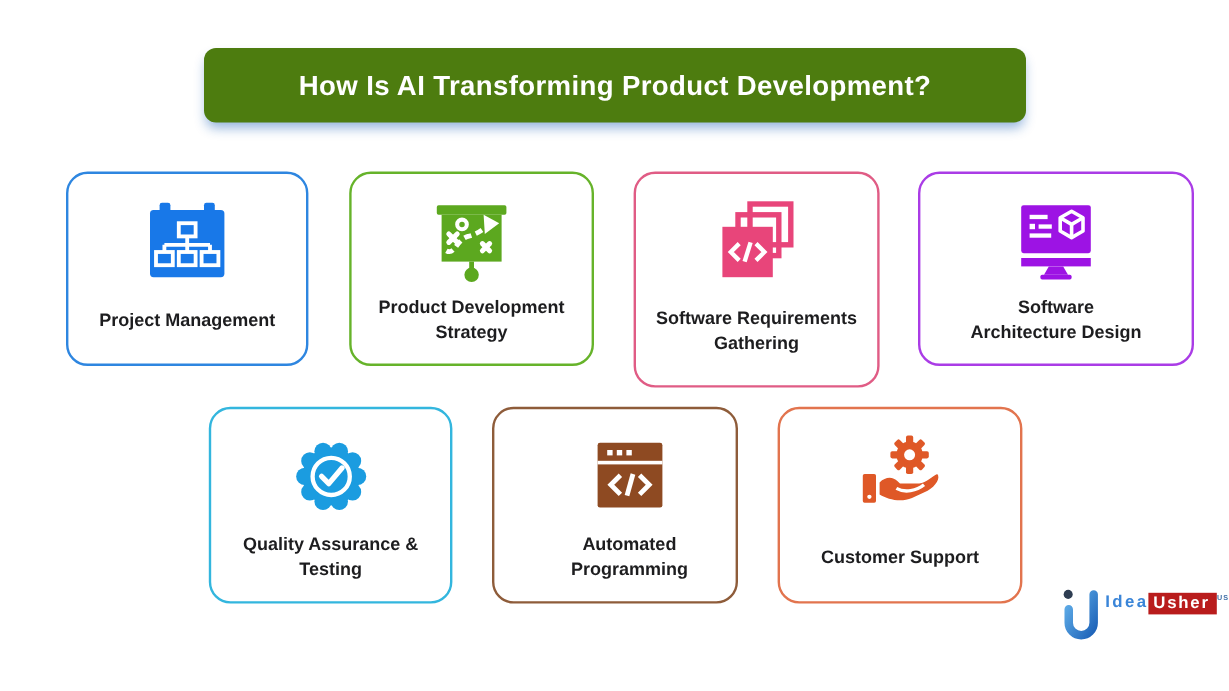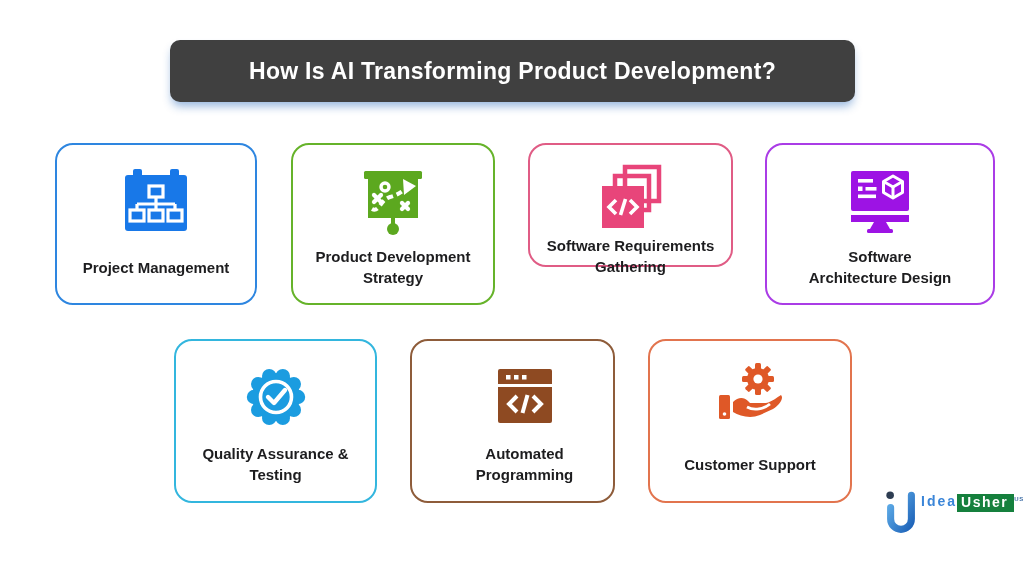--- a/index.html
+++ b/index.html
@@ -31,21 +31,21 @@
   .logo .textcol{display:flex;align-items:flex-start;margin-top:4px;}
   .logo .brand-top{font-size:14px;font-weight:bold;letter-spacing:2px;line-height:1.05;}
   .logo .brand-bottom{font-size:14px;font-weight:bold;color:#fff;letter-spacing:1.5px;padding:1px 6px 2px 4px;line-height:1.1;}
   .logo .tagline{font-size:6px;font-weight:bold;letter-spacing:.8px;color:#3f6ea6;margin-top:2px;white-space:nowrap;}
 </style>
 </head>
 <body>
 
 <div class="stage">
 
-  <div class="title-banner" style="background: #404040;">
+  <div class="title-banner" style="background: #4d7c0f;">
     <h1 style="color: rgb(255, 255, 255);">How Is AI Transforming Product Development?</h1>
   </div>
 
   <div class="card" style="left: 55px; top: 143px; width: 202px; height: 162px; border-color: rgb(46, 134, 224);">
     <div class="icon" style="color: rgb(24, 120, 232);">
       <svg viewBox="0 0 72 72" width="72" height="72">
         <rect x="13" y="3" width="9" height="13" rx="2" fill="currentColor"></rect>
         <rect x="50" y="3" width="9" height="13" rx="2" fill="currentColor"></rect>
         <rect x="5" y="9" width="62" height="56" rx="3" fill="currentColor"></rect>
         <g stroke="#fff" stroke-width="3.2" fill="none">
@@ -79,21 +79,21 @@
             <line x1="24" y1="29" x2="17" y2="36"></line>
           <line x1="45" y1="37" x2="51" y2="43"></line>
             <line x1="51" y1="37" x2="45" y2="43"></line>
         </g>
       </svg>
     </div>
     <div class="label">Product Development
 Strategy</div>
   </div>
 
-  <div class="card" style="left: 528px; top: 143px; width: 205px; height: 124px; border-color: rgb(224, 92, 133); justify-content: space-between;">
+  <div class="card" style="left: 528px; top: 143px; width: 205px; height: 180px; border-color: rgb(224, 92, 133); justify-content: space-between;">
     <div class="icon" style="color: rgb(232, 69, 122);">
       <svg viewBox="0 0 72 72" width="72" height="72">
         <rect x="30" y="4" width="34" height="34" fill="none" stroke="currentColor" stroke-width="4.5"></rect>
         <rect x="20" y="13" width="34" height="34" fill="none" stroke="currentColor" stroke-width="4.5"></rect>
         <rect x="7" y="23" width="42" height="42" fill="currentColor"></rect>
         <g stroke="#fff" stroke-width="3.6" fill="none">
           <polyline points="21,37 14,44 21,51"></polyline>
           <polyline points="35,37 42,44 35,51"></polyline>
           <line x1="30.5" y1="36" x2="25.5" y2="52"></line>
         </g>
@@ -206,18 +206,18 @@
             <stop offset="0" stop-color="#62b0ea"></stop>
             <stop offset="1" stop-color="#1d62b8"></stop>
           </linearGradient>
         </defs>
         <circle cx="6.5" cy="5" r="4" fill="#2e3d52"></circle>
         <path d="M7,18 V30 a11,11 0 0 0 22,0 V5" stroke="url(#ugrad)" stroke-width="7.5" fill="none" stroke-linecap="round"></path>
       </svg>
     </span>
     <span class="textcol">
       <span class="brand-top" style="color: rgb(58, 133, 216);">Idea</span>
-      <span class="brand-bottom" style="background: #15803d; text-align: right;">Usher</span>
+      <span class="brand-bottom" style="background: #b91c1c; text-align: right;">Usher</span>
       <span class="tagline">USHERING IN INNOVATION</span>
     </span>
   </div>
 
 </div>
 
 </body></html>

